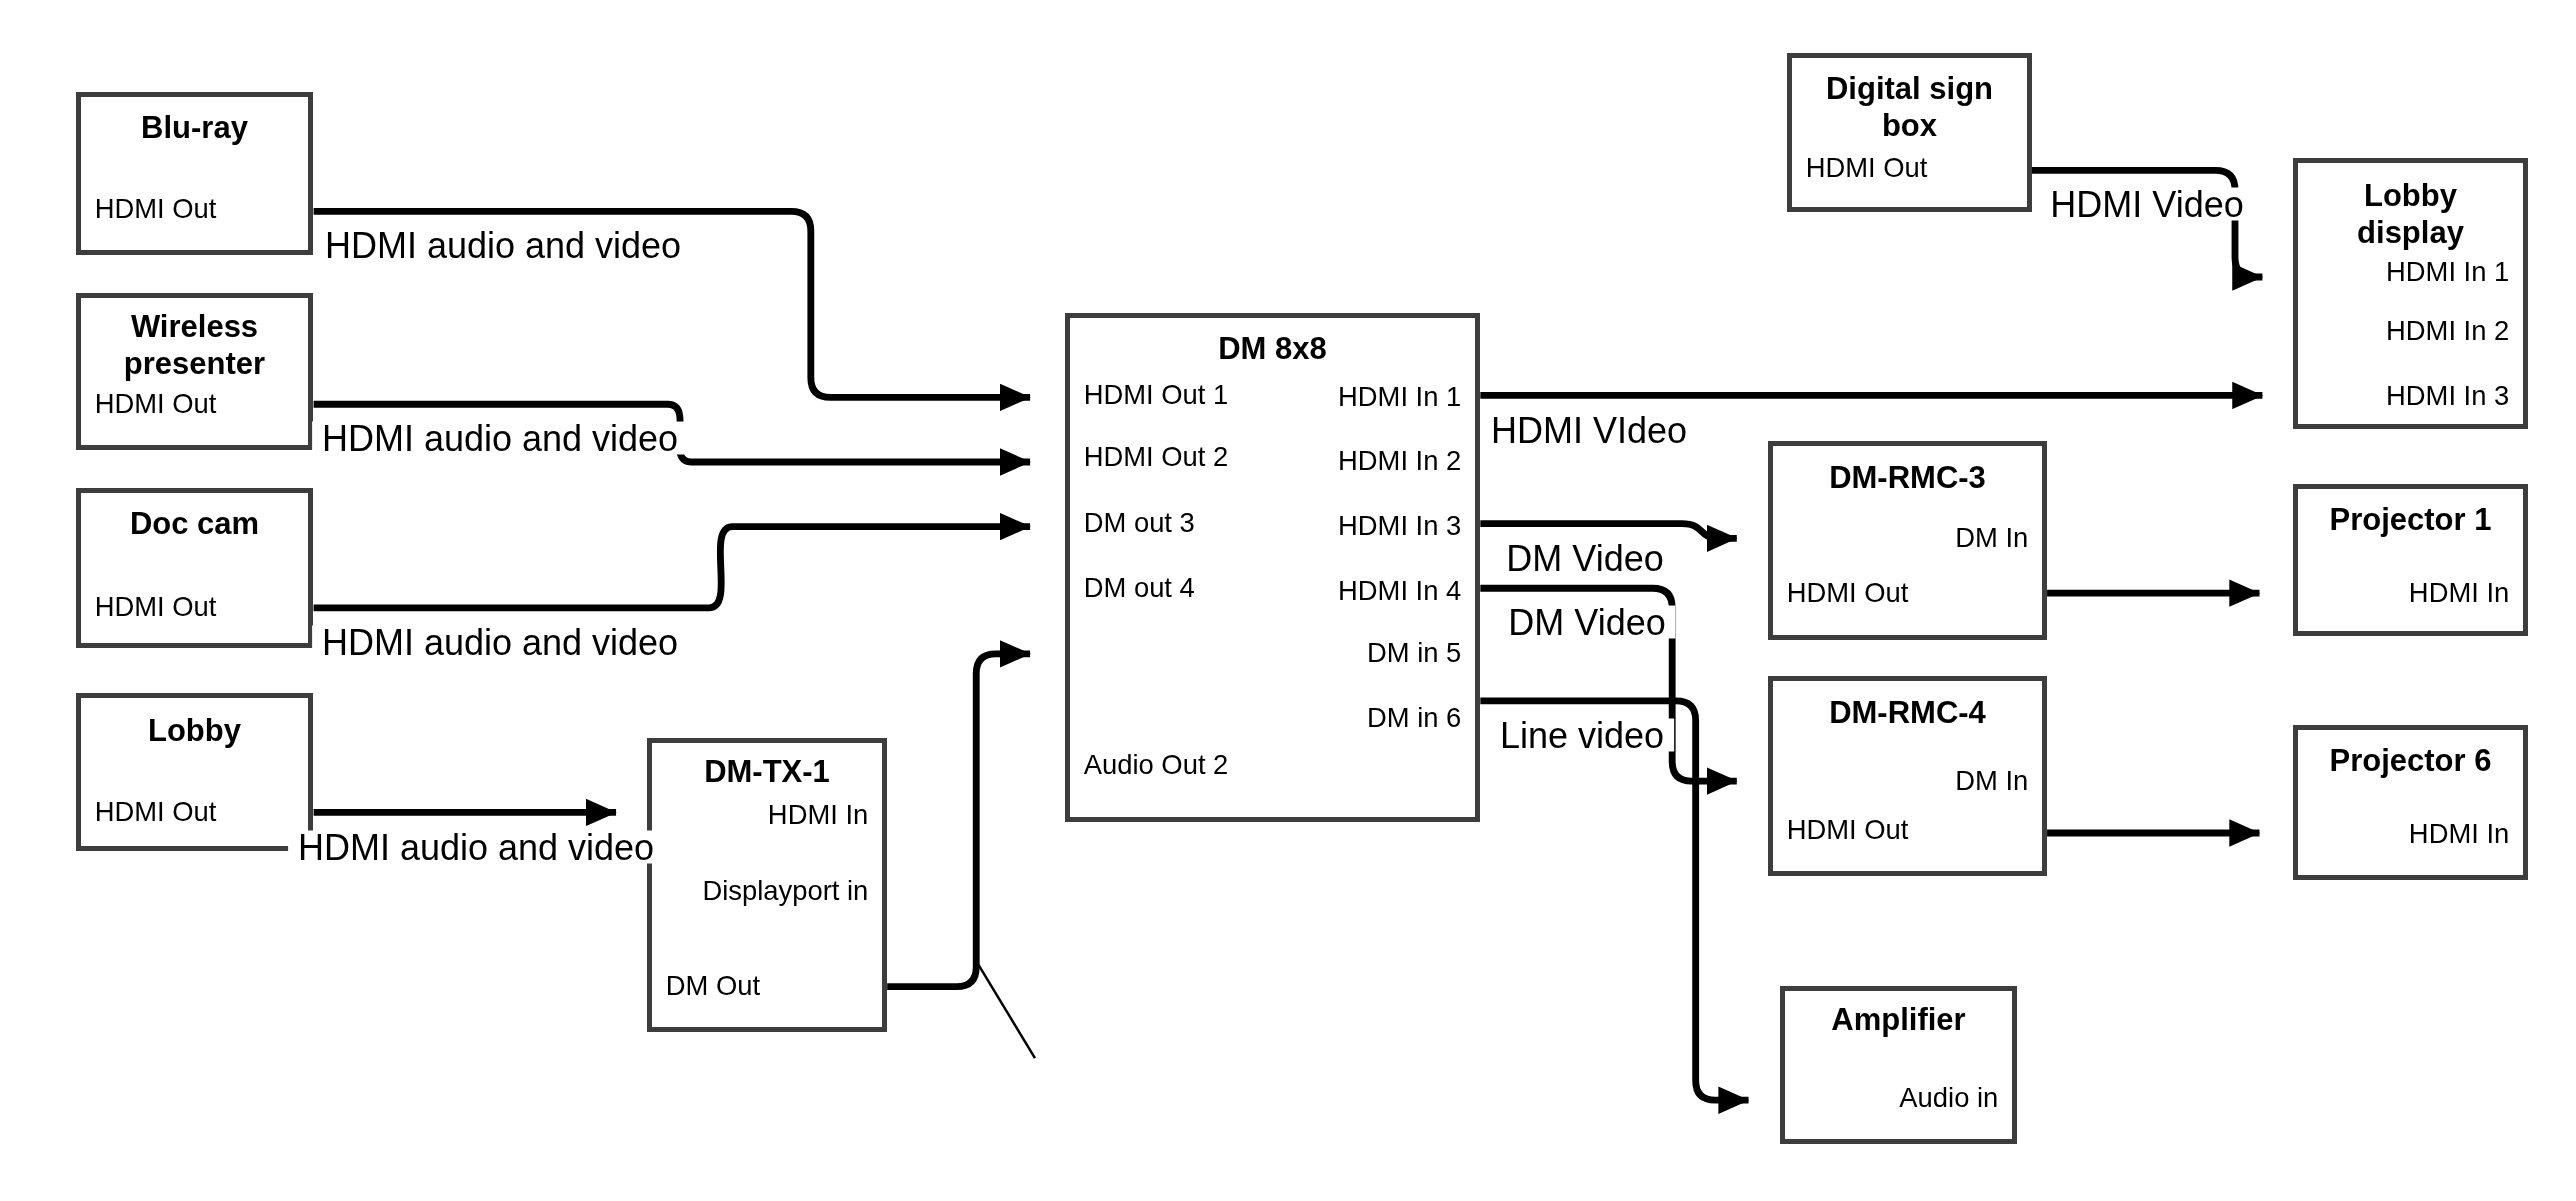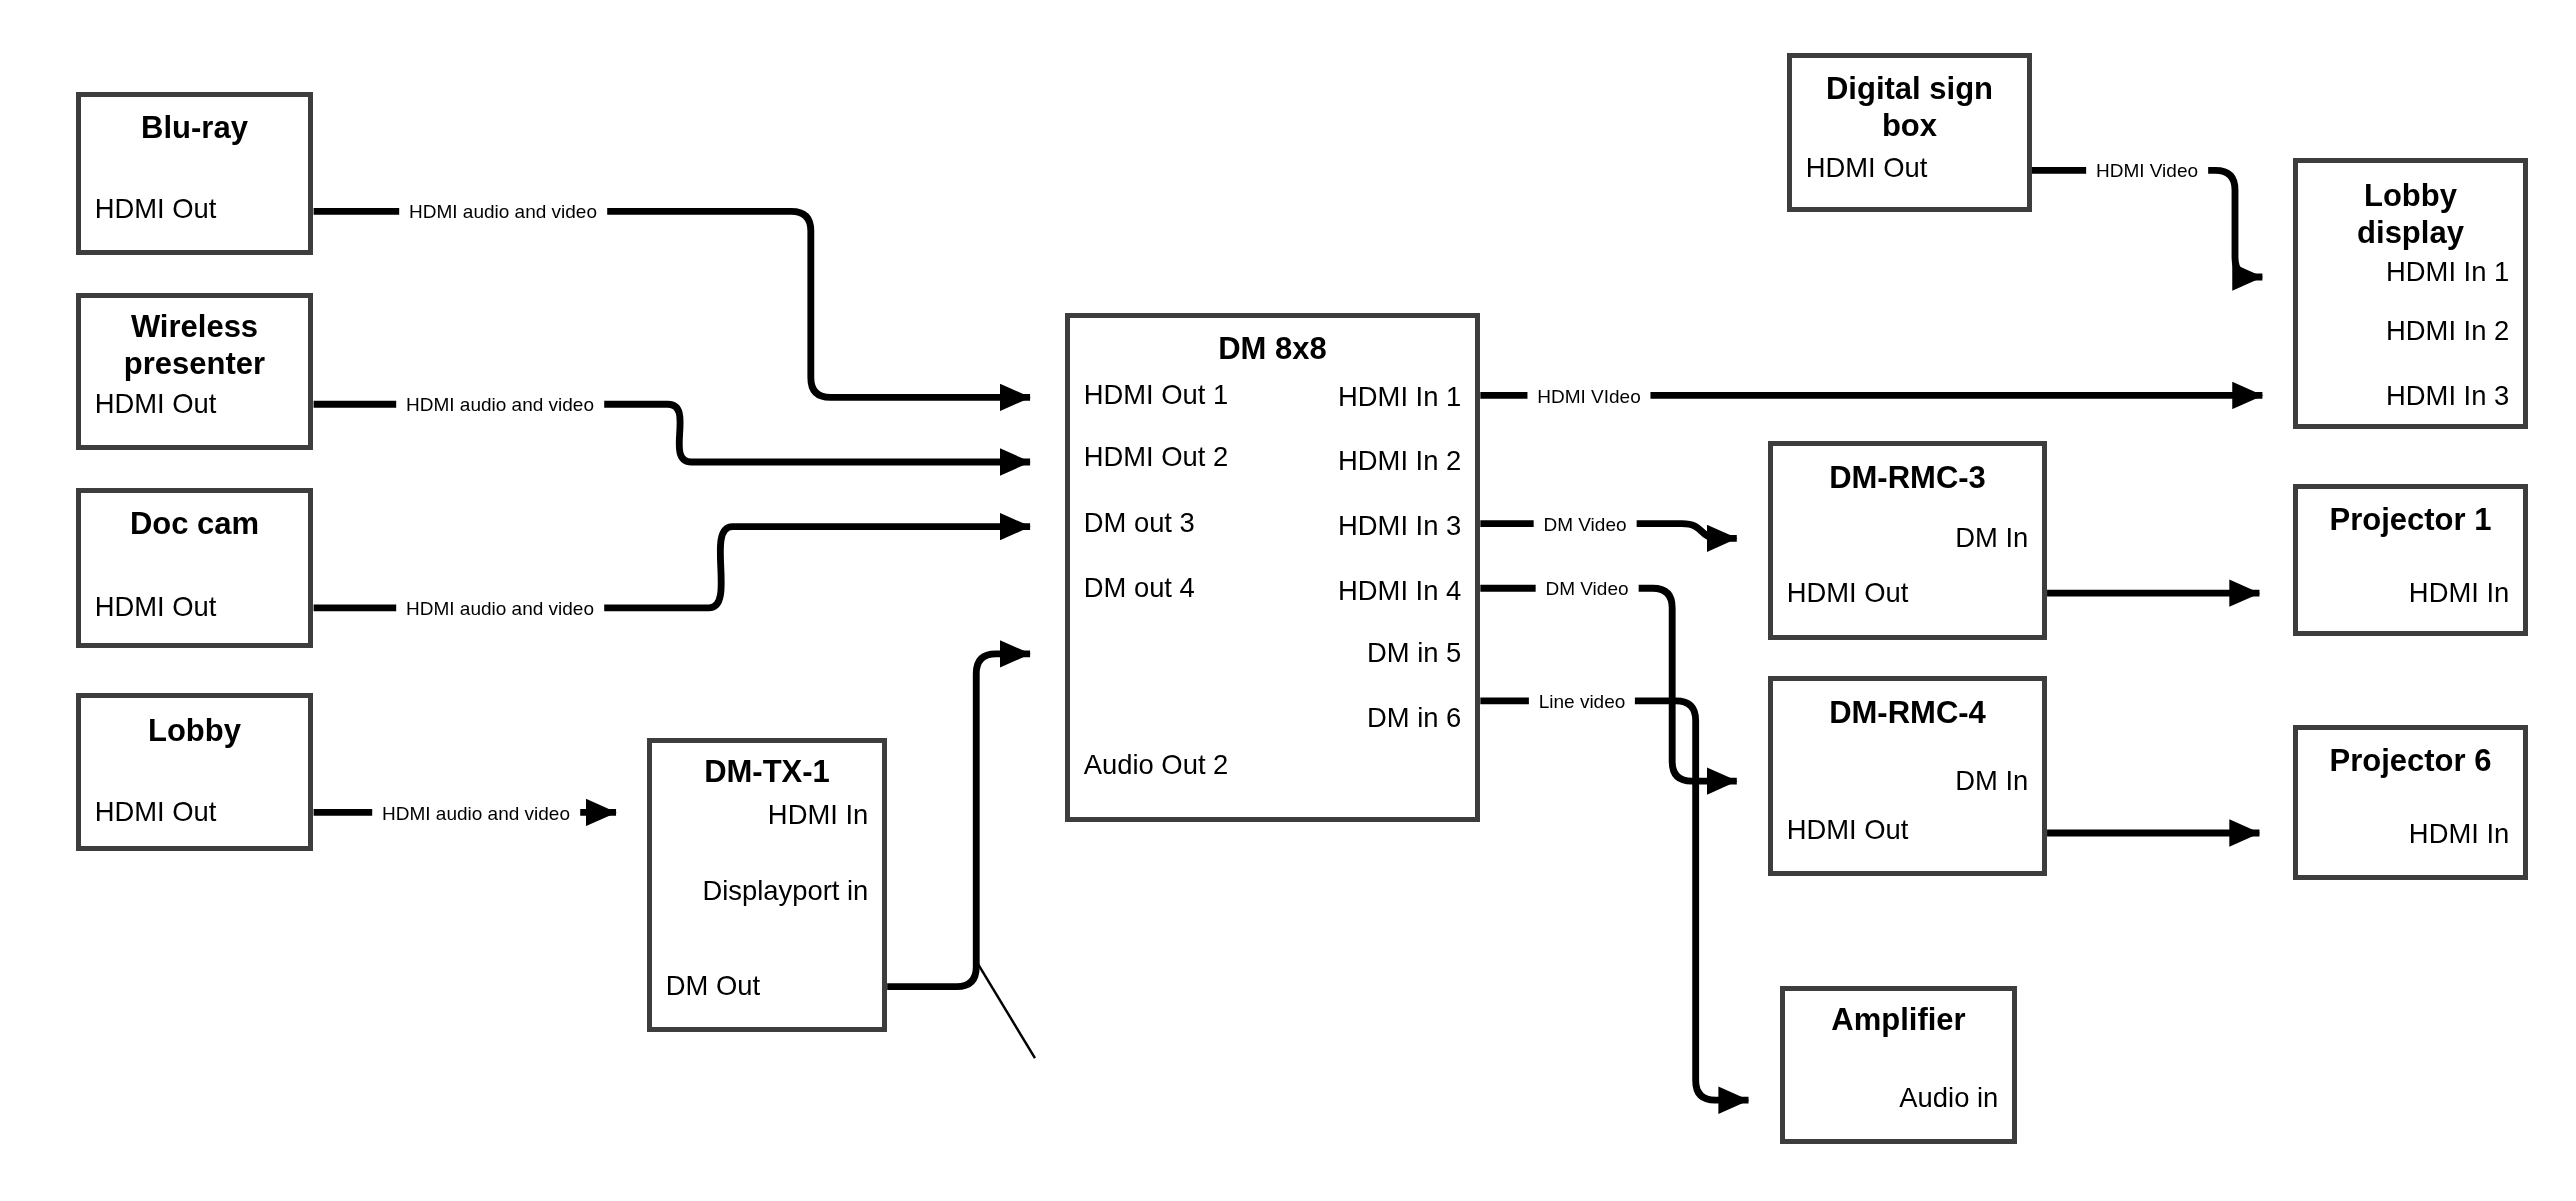--- a/index.html
+++ b/index.html
@@ -41,22 +41,23 @@
     font-size:27.4px;
     white-space:nowrap;
   }
   .port.left{text-align:right;}
   .port.right{text-align:left;}
   .wire-label{
     position:absolute;
     transform:translate(-50%,-50%);
     background:var(--bg);
     padding:0 9.8px;
-    font-size:19px;line-height:33px;
+    font-size:36px;line-height:33px;
     white-space:nowrap;
+    margin-top:34px;
   }
   .callout{
     position:absolute;
     box-sizing:border-box;
     border:2px dotted #444;
     background:var(--bg);
     display:flex;align-items:center;justify-content:center;
     text-align:center;
     font-size:23.5px;line-height:28px;
     padding:3.9px 23.5px;

